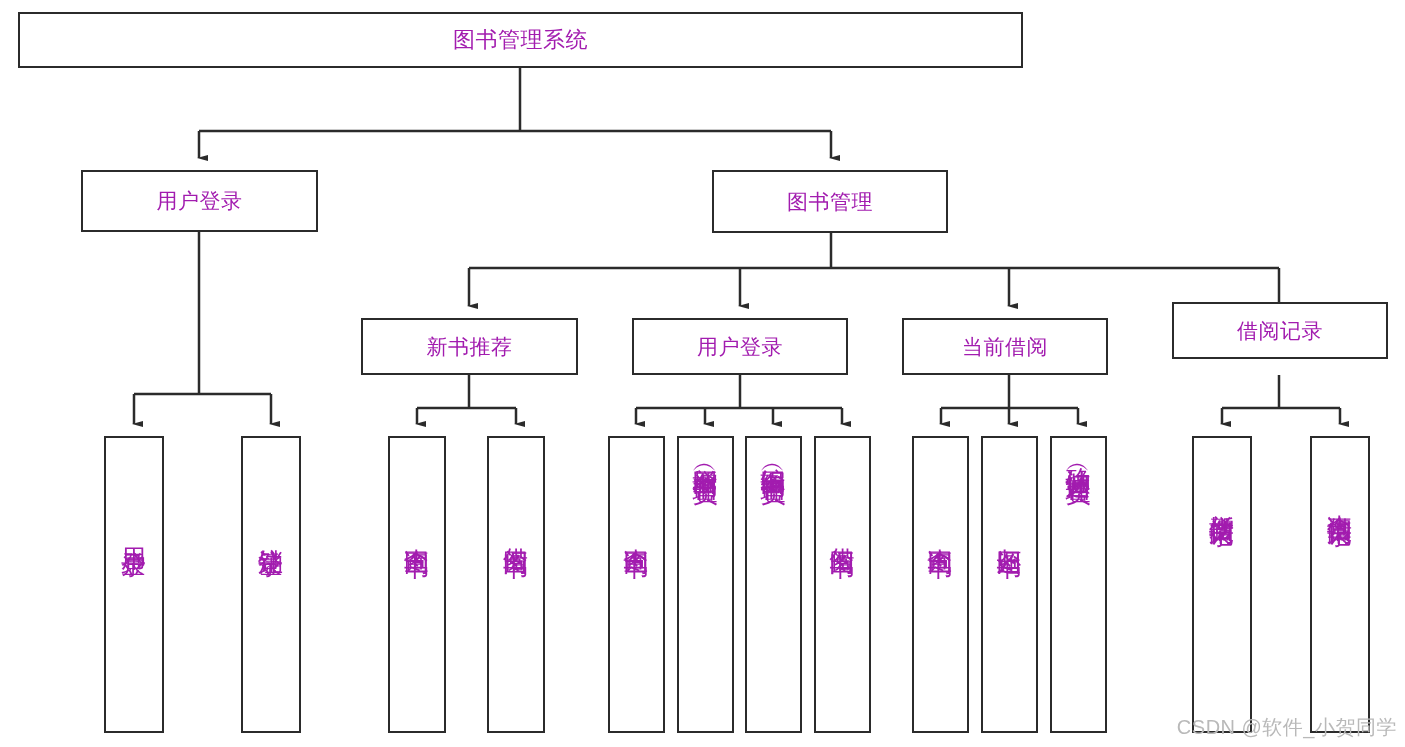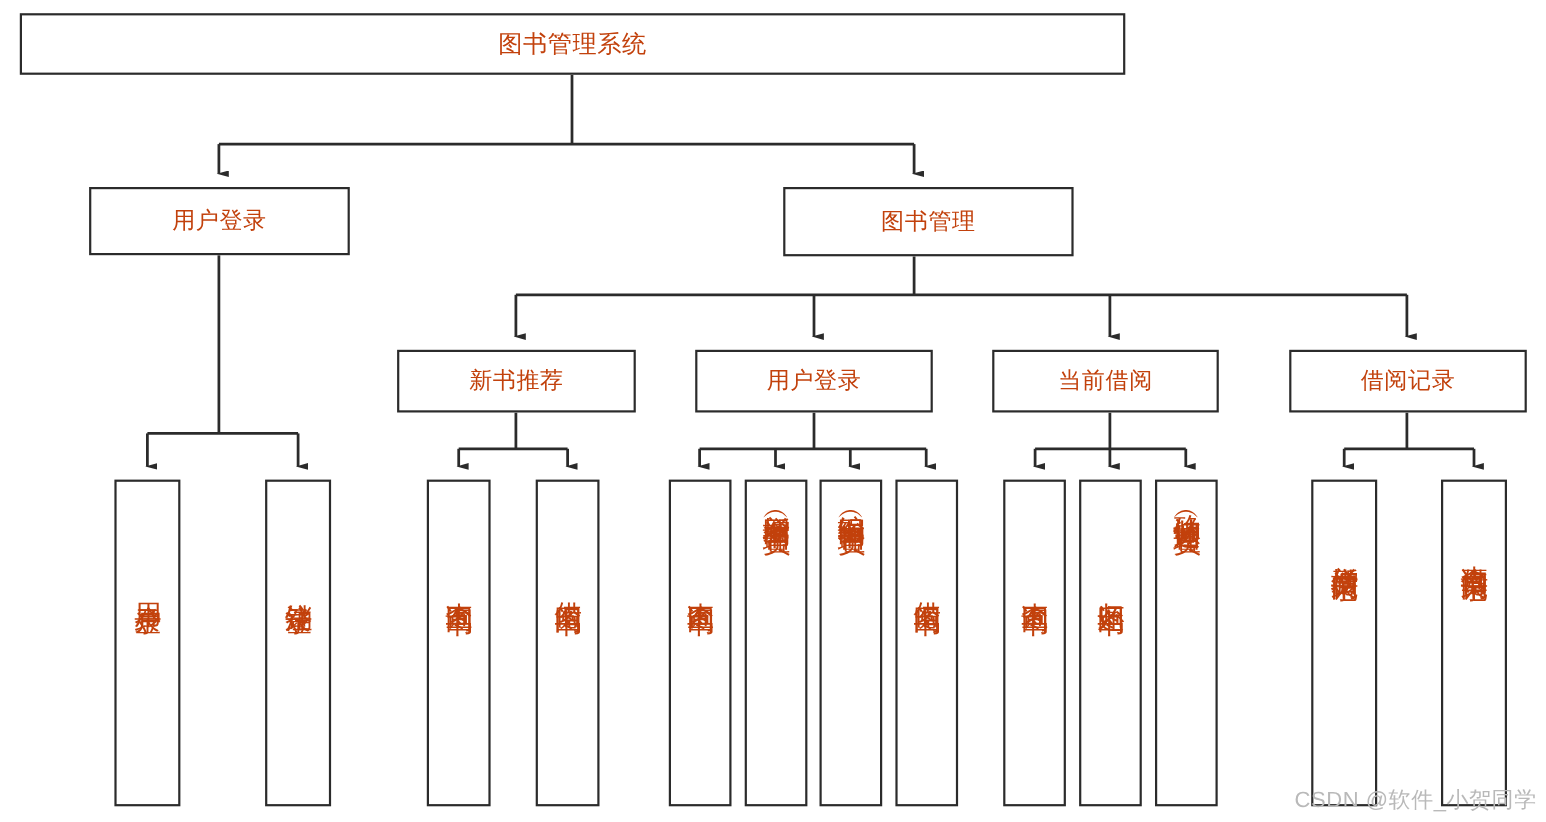--- a/index.html
+++ b/index.html
@@ -26,21 +26,21 @@
     pointer-events: none;
   }
   .node {
     position: absolute;
     box-sizing: border-box;
     border: 2.5px solid #2b2b2b;
     background: #ffffff;
     display: flex;
     align-items: center;
     justify-content: center;
-    color: #c2410c;
+    color: #a21caf;
   }
   .node .label {
     display: block;
     text-align: center;
     letter-spacing: 0.5px;
   }
   .node.horiz .label {
     font-size: 21px;
     line-height: 1.1;
     white-space: nowrap;
@@ -136,37 +136,37 @@
   </svg>
 
   <div class="node root horiz" style="left:18px; top:12px; width:1005px; height:56px;">
     <span class="label">图书管理系统</span>
   </div>
 
   <div class="node horiz" style="left:81px; top:170px; width:237px; height:62px;">
     <span class="label">用户登录</span>
   </div>
 
-  <div class="node horiz" style="left:712px; top:170px; width:264px; height:63px;">
+  <div class="node horiz" style="left:712px; top:170px; width:236px; height:63px;">
     <span class="label">图书管理</span>
   </div>
 
   <div class="node horiz" style="left:361px; top:318px; width:217px; height:57px;">
     <span class="label">新书推荐</span>
   </div>
 
   <div class="node horiz" style="left:632px; top:318px; width:216px; height:57px;">
     <span class="label">用户登录</span>
   </div>
 
   <div class="node horiz" style="left:902px; top:318px; width:206px; height:57px;">
     <span class="label">当前借阅</span>
   </div>
 
-  <div class="node horiz" style="left:1172px; top:318px; width:216px; height:57px;">
+  <div class="node horiz" style="left:1172px; top:302px; width:216px; height:57px;">
     <span class="label">借阅记录</span>
   </div>
 
   <div class="node leaf short" style="left:104px; top:436px; width:60px; height:297px;">
     <span class="label">用户登录</span>
   </div>
 
   <div class="node leaf short" style="left:241px; top:436px; width:60px; height:297px;">
     <span class="label">注销登录</span>
   </div>

